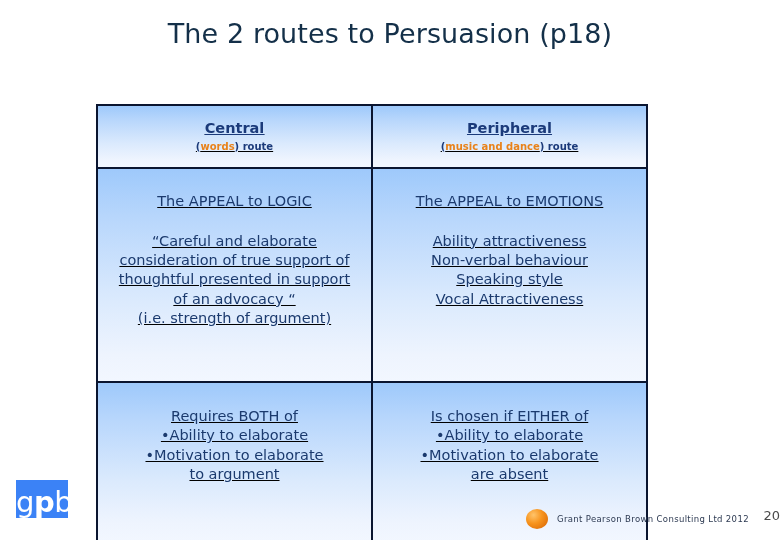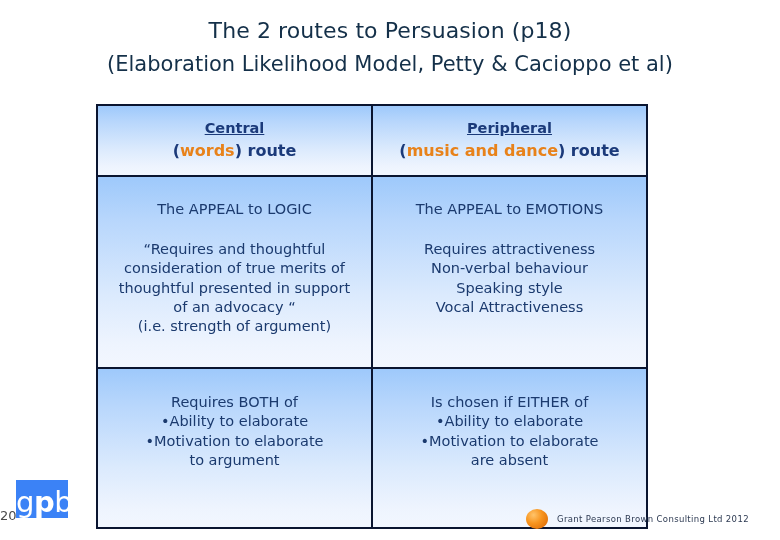--- a/index.html
+++ b/index.html
@@ -17,21 +17,21 @@
 
   
   .title-block {
     position: absolute;
     top: 18px;
     left: 0;
     width: 780px;
     text-align: center;
   }
   .slide-title {
-    font-size: 22px;
+    font-size: 27px;
     color: #143049;
     letter-spacing: 0.1px;
     line-height: 1.15;
     font-weight: 400;
   }
   .slide-subtitle {
     margin-top: 9px;
     font-size: 21px;
     color: #143049;
     line-height: 1.15;
@@ -45,52 +45,53 @@
     top: 104px;
     width: 552px;
     border-collapse: collapse;
     table-layout: fixed;
   }
   .routes-table td {
     border: 2px solid #0a1530;
     padding: 0;
     vertical-align: top;
     background-image: linear-gradient(to bottom, #9ec9fb 0%, #b7d6fc 22%, #dbeafd 62%, #eef4fe 88%, #f2f7ff 100%);
+    text-decoration: underline;
   }
   .cell-inner {
     padding: 10px 8px 12px 8px;
     text-align: center;
     color: #17366b;
   }
 
   
   .hdr-cell .cell-inner {
     padding-top: 13px;
     padding-bottom: 14px;
   }
   .hdr-title {
     font-size: 14.5px;
     font-weight: bold;
     color: #1b3a7a;
     text-decoration: underline;
     line-height: 1.35;
   }
   .hdr-sub {
-    font-size: 16px;
+    font-size: 10px;
     font-weight: bold;
     color: #1b3a7a;
     line-height: 1.35;
     margin-top: 1px;
   }
   .hl-orange {
     color: #e8821a;
   }
 
   
-  .row-h1 { height: 192px; }
+  .row-h1 { height: 214px; }
   .row-h2 { height: 160px; }
 
   .appeal-line {
     font-size: 14.5px;
     color: #1b3a6e;
     line-height: 1.3;
     padding-top: 13px;
   }
   .body-block {
     font-size: 14.5px;
@@ -120,21 +121,21 @@
     letter-spacing: -0.5px;
     font-family: "DejaVu Sans", "Liberation Sans", sans-serif;
   }
   .logo-gpb .bold-p { font-weight: bold; }
 
   .page-number {
     position: absolute;
     left: 0;
     top: 508px;
     width: 780px;
-    text-align: left;
+    text-align: right;
     font-size: 13px;
     color: #4a4a4a;
   }
 
   .footer-credit {
     position: absolute;
     left: 526px;
     top: 509px;
     display: flex;
     align-items: center;
@@ -152,21 +153,20 @@
     color: #2d3a52;
     letter-spacing: 0.35px;
     white-space: nowrap;
   }
 </style>
 </head>
 <body>
 
 <div class="title-block">
   <div class="slide-title">The 2 routes to Persuasion (p18)</div>
-  <div class="slide-subtitle">(Elaboration Likelihood Model, Petty &amp; Cacioppo et al)</div>
 </div>
 
 <table class="routes-table">
   <tbody>
 
     <tr>
       <td class="hdr-cell">
         <div class="cell-inner">
           <div class="hdr-title">Central</div>
           <div class="hdr-sub"><span>(</span><span class="hl-orange">words</span><span>) route</span></div>
@@ -178,33 +178,33 @@
           <div class="hdr-sub"><span>(</span><span class="hl-orange">music and dance</span><span>) route</span></div>
         </div>
       </td>
     </tr>
 
     <tr class="row-h1">
       <td>
         <div class="cell-inner">
           <div class="appeal-line">The APPEAL to LOGIC</div>
           <div class="body-block">
-            <div>“Requires and thoughtful</div>
-            <div>consideration of true merits of</div>
+            <div>“Careful and elaborate</div>
+            <div>consideration of true support of</div>
             <div>thoughtful presented in support</div>
             <div>of an advocacy “</div>
             <div>(i.e. strength of argument)</div>
           </div>
         </div>
       </td>
       <td>
         <div class="cell-inner">
           <div class="appeal-line">The APPEAL to EMOTIONS</div>
           <div class="body-block">
-            <div>Requires attractiveness</div>
+            <div>Ability attractiveness</div>
             <div>Non-verbal behaviour</div>
             <div>Speaking style</div>
             <div>Vocal Attractiveness</div>
           </div>
         </div>
       </td>
     </tr>
 
     <tr class="row-h2">
       <td>

